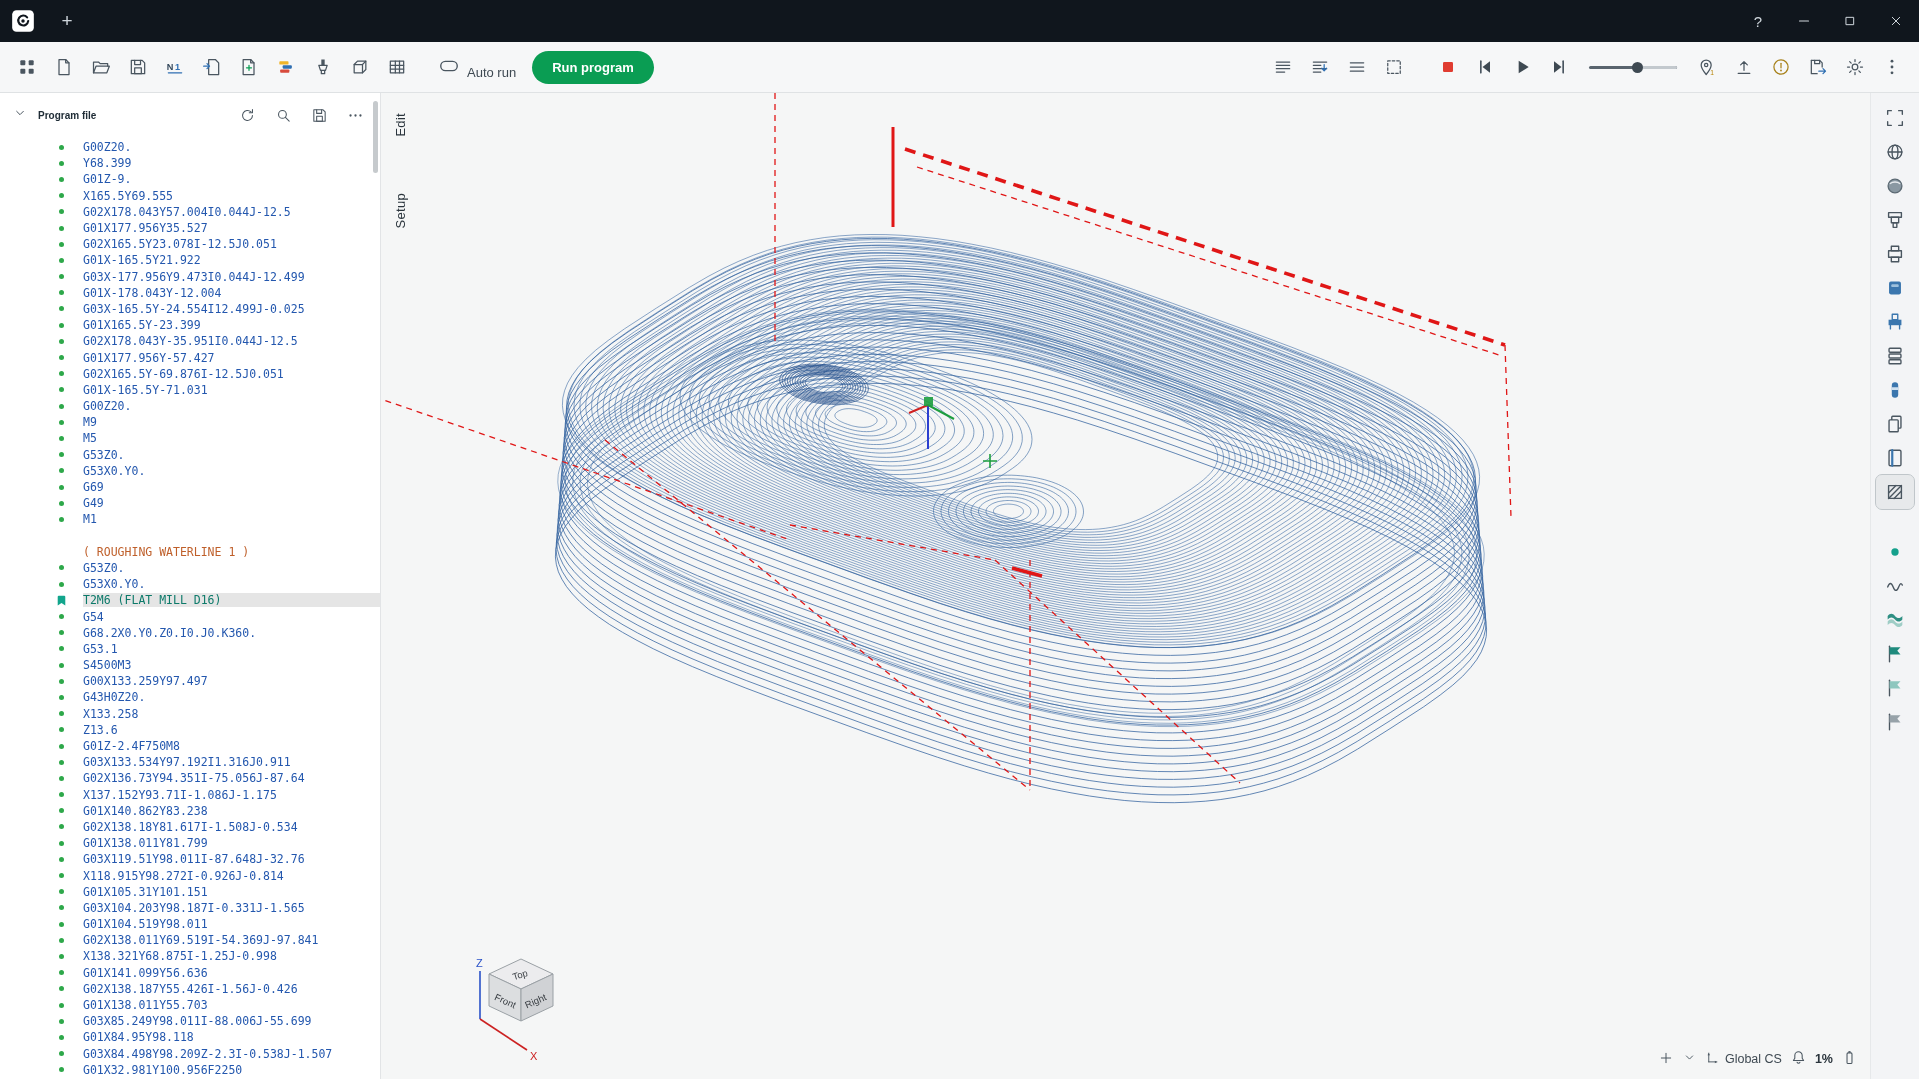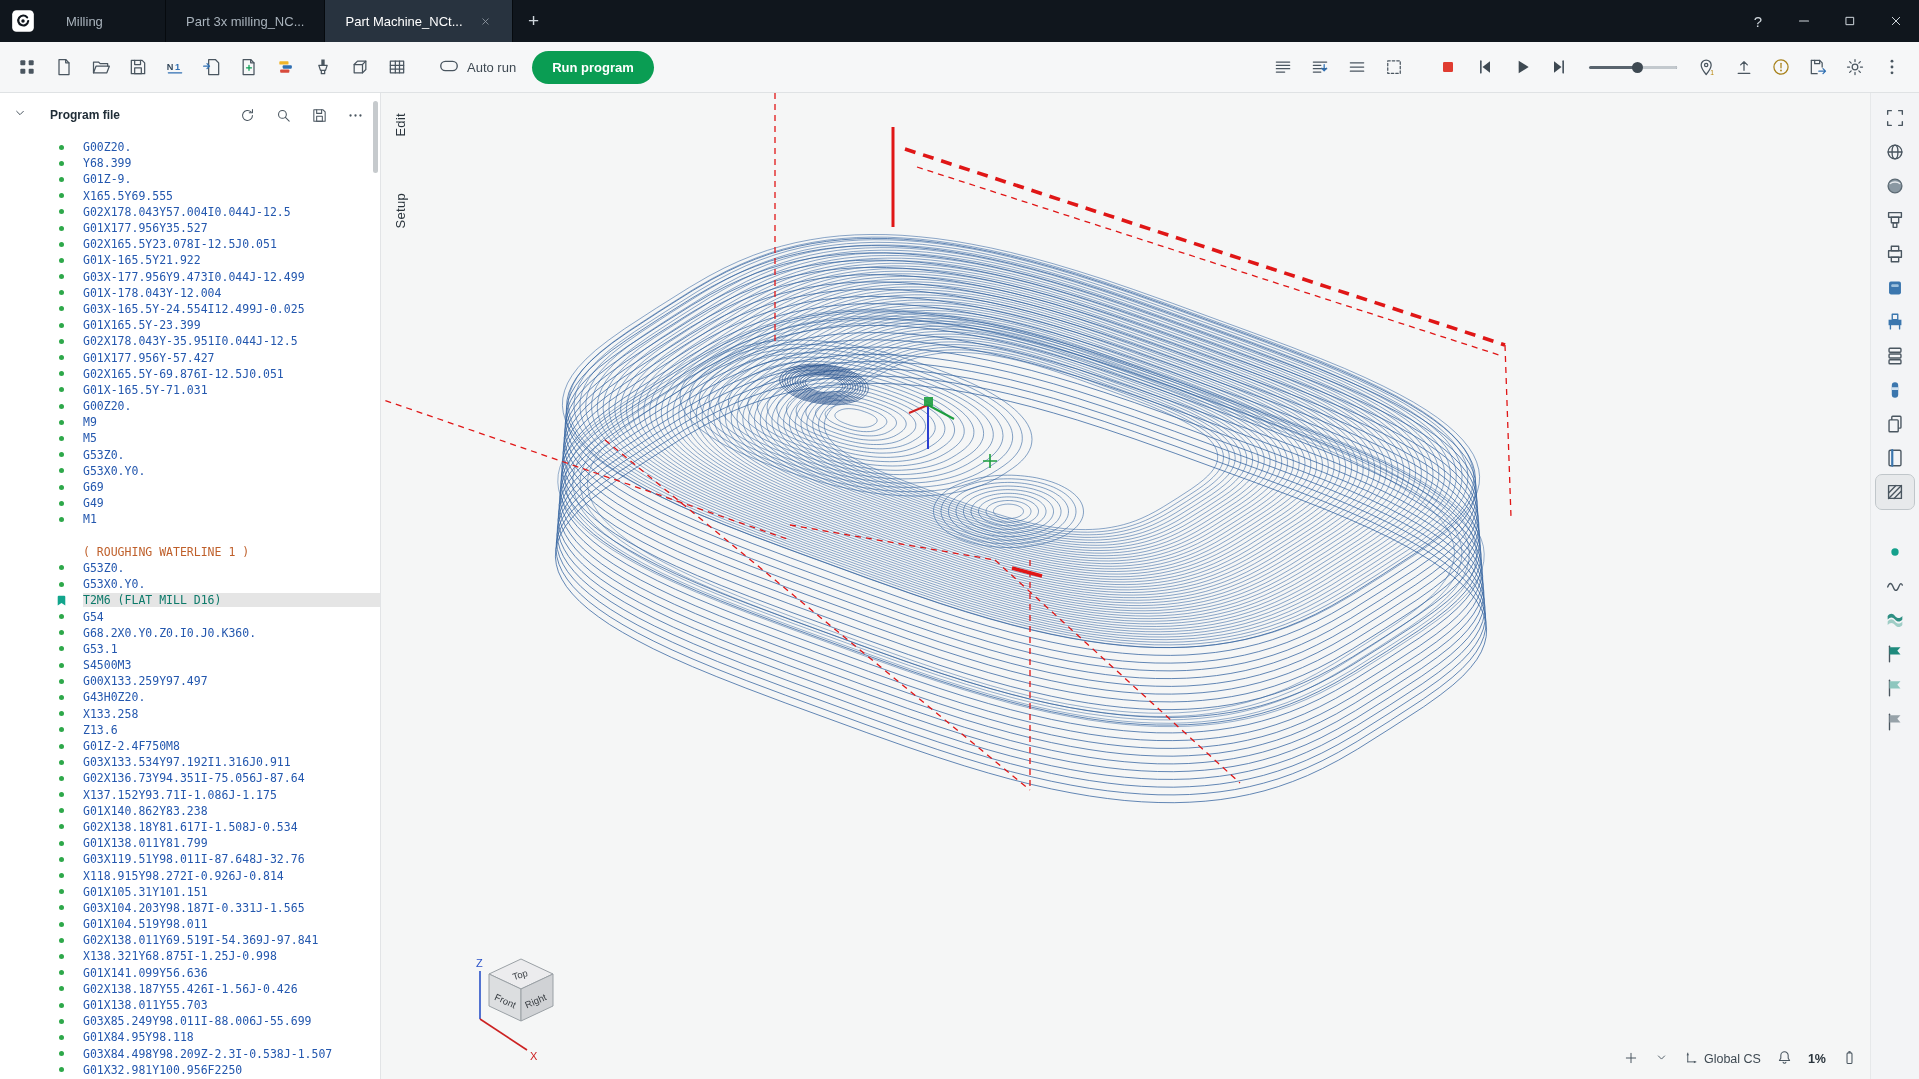--- a/index.html
+++ b/index.html
@@ -19,59 +19,59 @@
             color:#cfd6dc; font-size:19px; }
   .tb-spacer { flex:1; }
   .winbtn { width:46px; display:flex; align-items:center; justify-content:center; color:#cfd6dc; font-size:15px; }
 
   
   .toolbar { height:51px; background:#f6f7f8; border-bottom:1px solid #dfe2e4;
              display:flex; align-items:center; padding:0 10px; }
   .tbtn { width:34px; height:34px; border:none; background:transparent; border-radius:6px;
           display:flex; align-items:center; justify-content:center; padding:0; flex:none; }
   .grp { display:flex; align-items:center; gap:3px; }
-  .autorun { display:flex; align-items:center; gap:7px; margin-left:24px;
+  .autorun { display:flex; align-items:flex-end; gap:7px; margin-left:24px;
              color:#3e4952; font-size:13px; white-space:nowrap; }
   .runbtn { margin-left:16px; background:#0a9d53; color:#fff; border:none; border-radius:17px;
             height:33px; padding:0 20px; font-size:13px; font-weight:bold; white-space:nowrap; }
   .tb-right { margin-left:auto; display:flex; align-items:center; gap:3px; }
   .sep { width:14px; flex:none; }
   .slider { width:88px; height:34px; position:relative; margin:0 10px; flex:none; }
   .slider .track { position:absolute; left:0; right:0; top:16px; height:3px; background:#59646e; border-radius:2px; }
   .slider .track2 { position:absolute; left:55%; right:0; top:16px; height:3px; background:#c3c9ce; border-radius:2px; }
   .slider .knob { position:absolute; left:calc(55% - 5px); top:12px; width:11px; height:11px;
                   border-radius:50%; background:#3e4952; }
 
   
   .main { display:flex; height:986px; position:relative; }
 
   .panel { width:381px; background:#ffffff; border-right:1px solid #e2e4e6;
            display:flex; flex-direction:column; position:relative; }
   .panel-header { height:44px; display:flex; align-items:center; padding:0 12px; gap:4px; flex:none; }
-  .panel-title { font-size:12px; font-weight:bold; color:#202d37; margin-right:auto; margin-left:18px; }
+  .panel-title { font-size:10px; font-weight:bold; color:#202d37; margin-right:auto; margin-left:6px; }
   .ph-icons { display:flex; align-items:center; gap:10px; }
   .ph-icons .tbtn { width:26px; height:26px; }
   .code-list { flex:1; overflow:hidden; position:relative; padding-top:2px; }
   .code-row { display:flex; align-items:center; height:16.2px;padding-left:39px; }
   .code-row .mk { width:44px; flex:none; display:flex; align-items:center; justify-content:center; }
   .dot { width:5px; height:5px; border-radius:50%; background:#2ea84a; }
   .code-text { font-family:"DejaVu Sans Mono", monospace; font-size:11.5px; color:#2357ae; white-space:pre; }
   .code-row.comment .code-text { color:#bf5f2a; }
   .code-row.hl .code-text { background:#e5e5e5; color:#0d7a6a; flex:1; }
   .scrollthumb { position:absolute; right:2px; top:8px; width:5px; height:72px;
                  background:#c6cacd; border-radius:3px; }
 
   .viewport { flex:1; position:relative; background:#f5f6f6; overflow:hidden; }
   .viewport svg.canvas { position:absolute; inset:0; }
   .side-tab { position:absolute; left:12px; writing-mode:vertical-rl; transform:rotate(180deg);
               font-size:13px; color:#2a343c; letter-spacing:.3px; }
   #edit-tab { top:20px; } #setup-tab { top:100px; }
 
   .viewcube { position:absolute; left:92px; top:862px; }
-  .statusbar { position:absolute; right:12px; bottom:10px; display:flex; align-items:center; gap:15px;
+  .statusbar { position:absolute; right:12px; bottom:10px; display:flex; align-items:center; gap:8px;
                color:#3e4952; font-size:12.5px; z-index:4; }
   .statusbar .zoom { font-weight:bold; color:#2a343c; }
   .statusbar .cs { display:flex; align-items:center; gap:5px; }
 
   .sidebar { width:49px; background:#f3f4f6; border-left:1px solid #e6e8ea;
              display:flex; flex-direction:column; align-items:center; padding-top:8px; }
   .sbtn { width:38px; height:34px; display:flex; align-items:center; justify-content:center;
           border-radius:6px; flex:none; }
   .sbtn.selected { background:#e7e9eb; outline:1px solid #c0c6ca; }
   .sgap { height:26px; flex:none; }
@@ -79,34 +79,20 @@
 </head>
 <body>
 
 <div class="titlebar">
   <div class="logo-box">
       <svg viewBox="0 0 24 24" width="26" height="26" fill="none" stroke="#4a5660" stroke-width="1.5" stroke-linecap="round" stroke-linejoin="round">
         <rect x="2" y="2" width="20" height="20" rx="4" fill="#ffffff" stroke="none"></rect>
         <path d="M15.8 8.6a4.6 4.6 0 1 0 1 3.4" stroke="#10161d" stroke-width="2"></path>
         <circle cx="12" cy="12" r="1.6" fill="#10161d" stroke="none"></circle>
       </svg>
-    </div>
-  <div class="tab-strip">
-      <div class="tab">
-        <span>Milling</span>
-      </div>
-      <div class="tab">
-        <span>Part 3x milling_NC...</span>
-      </div>
-      <div class="tab active">
-        <span>Part Machine_NCt...</span>
-        <svg viewBox="0 0 24 24" width="13" height="13" fill="none" stroke="#4a5660" stroke-width="1.5" stroke-linecap="round" stroke-linejoin="round" class="close">
-          <path d="M7 7l10 10M17 7L7 17" stroke="#b9c2ca"></path>
-        </svg>
-      </div>
     </div>
   <div class="newtab">+</div>
   <div class="tb-spacer"></div>
   <div class="winbtn">?</div>
   <div class="winbtn">
       <svg viewBox="0 0 24 24" width="18" height="18" fill="none" stroke="#4a5660" stroke-width="1.5" stroke-linecap="round" stroke-linejoin="round">
         <path d="M6 12h12" stroke="#cfd6dc"></path>
       </svg>
     </div>
   <div class="winbtn">

